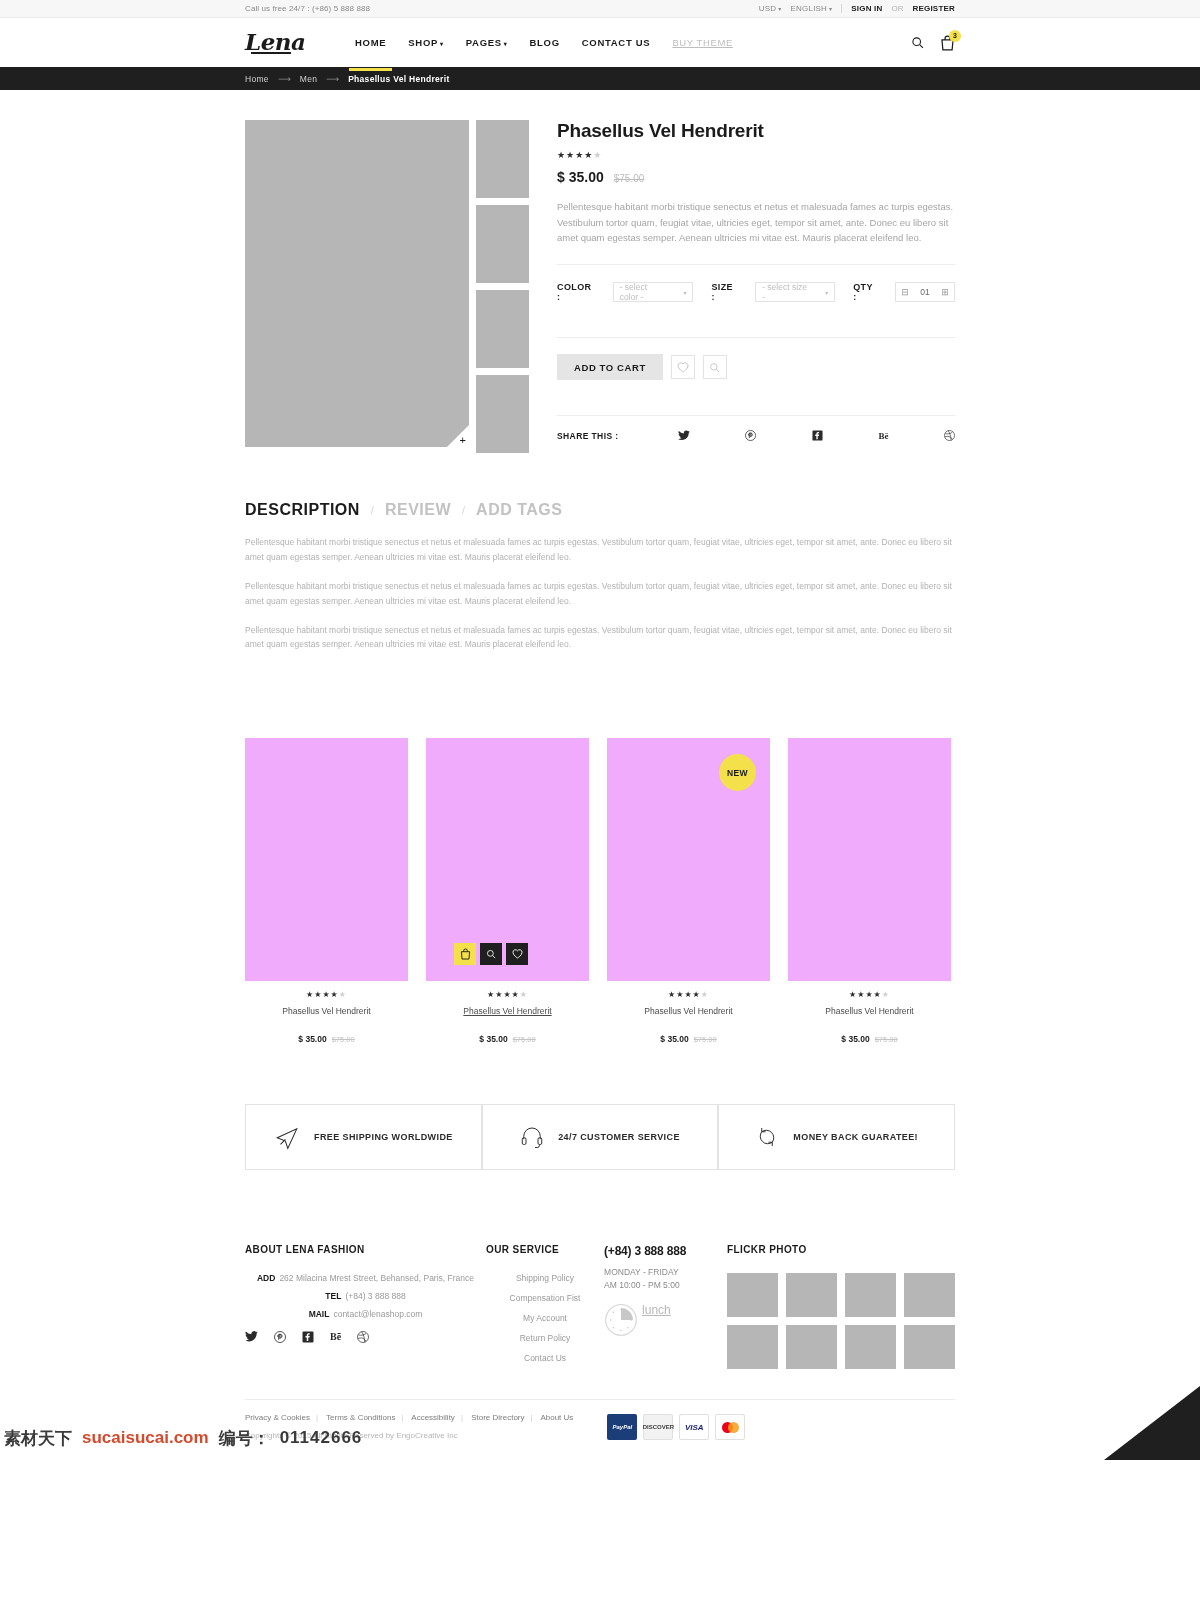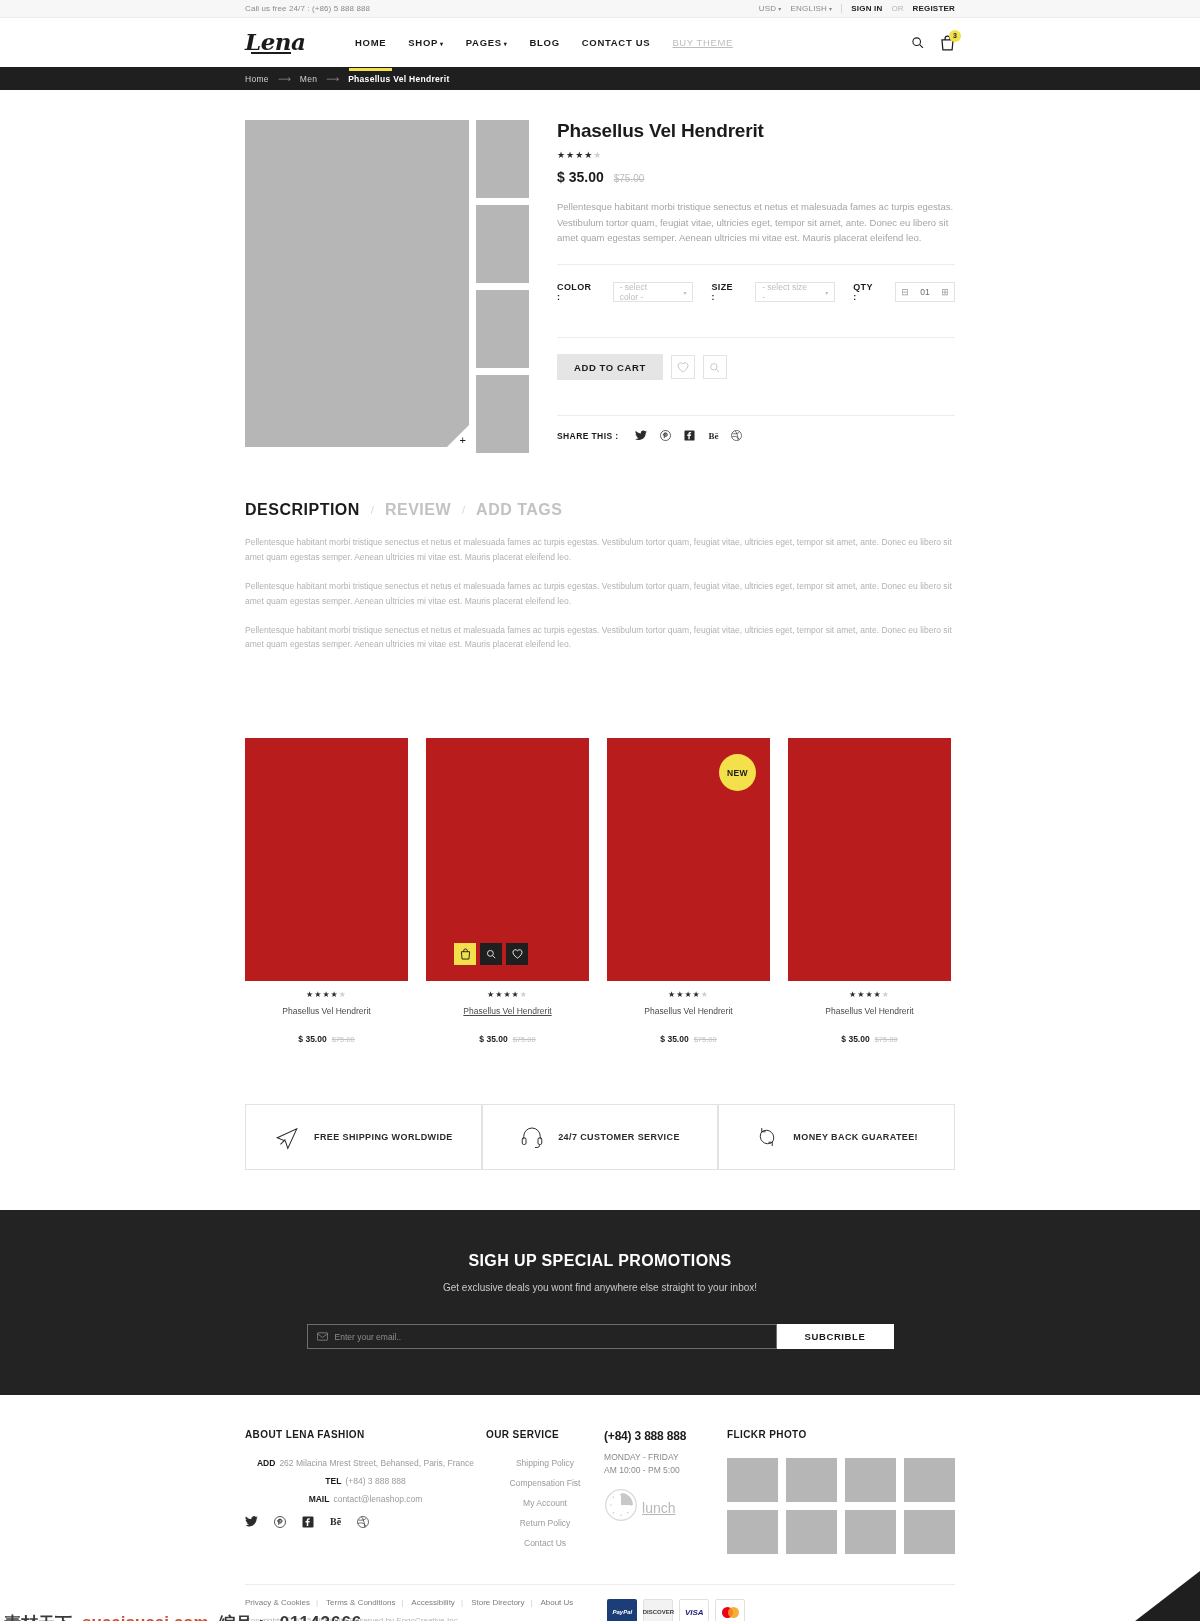--- a/index.html
+++ b/index.html
@@ -101,21 +101,21 @@
 
   .cart-row { display: flex; align-items: center; gap: 8px; padding: 16px 0 17px; }
   .btn-cart {
     background: #e5e5e5; border: 0; height: 26px; padding: 0 17px; font-size: 9.5px;
     font-weight: bold; color: #1b1b1b; letter-spacing: .6px; cursor: pointer;
   }
   .sq-btn {
     width: 24px; height: 24px; border: 1px solid #e3e3e3; background: #fff;
     display: flex; align-items: center; justify-content: center; color: #b9b9b9; cursor: pointer;
   }
-  .share-row { display: flex; align-items: center; gap: 13px; padding-top: 14px; }
+  .share-row { display: flex; align-items: center; gap: 13px; padding-top: 14px; justify-content: space-between; }
   .share-label { font-size: 8.5px; font-weight: bold; letter-spacing: .4px; color: #1b1b1b; margin-right: 4px;}
   .soc { color: #2b2b2b; display: flex; align-items: center; cursor: pointer; }
 
   
   .tabs-sec { padding-top: 48px; }
   .tabs { display: flex; align-items: center; gap: 11px; }
   .tab { font-size: 16px; font-weight: bold; letter-spacing: .5px; color: #c2c2c2; cursor: pointer; }
   .tab.active { color: #1b1b1b; }
   .tab-sep { color: #d8d8d8; font-size: 11px; }
   .tab-body { margin-top: 16px; }
@@ -125,21 +125,21 @@
   .upsell { padding-top: 48px; }
   .upsell-head { display: flex; align-items: center; }
   .upsell-title { font-size: 11px; font-weight: bold; letter-spacing: .5px; color: #1b1b1b; }
   .arrows { margin-left: auto; display: flex; }
   .arw { width: 18px; height: 20px; display: flex; align-items: center; justify-content: center;
          color: #fff; font-size: 9px; cursor: pointer; }
   .arw.prev { background: #bdbdbd; }
   .arw.next { background: #1f1f1f; }
   .grid { display: flex; gap: 18px; margin-top: 24px; }
   .card { width: 163px; }
-  .card-img { width: 163px; height: 243px; background: #b91c1c; position: relative; padding-left: 16px; }
+  .card-img { width: 163px; height: 243px; background: #f0abfc; position: relative; padding-left: 16px; }
   .badge-new {
     position: absolute; top: 16px; right: 14px; width: 37px; height: 37px; border-radius: 50%;
     background: #f4e04a; color: #1b1b1b; font-size: 8.5px; font-weight: bold;
     display: flex; align-items: center; justify-content: center; letter-spacing: .4px;
   }
   .hover-bar { position: absolute; left: 28px; bottom: 16px; display: flex; gap: 4px; }
   .hv {
     width: 22px; height: 22px; display: flex; align-items: center; justify-content: center;
     background: #1f1f1f; color: #fff; cursor: pointer;
   }
@@ -183,21 +183,21 @@
   .fcol-flickr { flex: 1; }
   .fhead { font-size: 10px; font-weight: bold; letter-spacing: .4px; color: #1b1b1b; }
   .flines { margin-top: 18px; text-align: center; }
   .fline { font-size: 8.5px; color: #9a9a9a; margin-bottom: 8px; }
   .fline b { color: #1b1b1b; font-size: 8.5px; margin-right: 4px; }
   .fsoc { display: flex; gap: 16px; margin-top: 12px; color: #2b2b2b; }
   .flink { display: block; font-size: 8.5px; color: #9a9a9a; text-decoration: none; margin-bottom: 10px; }
   .fphone { font-size: 12px; font-weight: bold; color: #1b1b1b; letter-spacing: -.2px; }
   .fhours { font-size: 8.5px; color: #8a8a8a; margin-top: 8px; line-height: 1.55; }
   .clock-row { display: flex; align-items: flex-start; gap: 4px; margin-top: 10px; }
-  .lunch { font-size: 14px; color: #b8b8b8; text-decoration: underline; margin-top: 12px;}
+  .lunch { font-size: 12px; color: #b8b8b8; text-decoration: underline; margin-top: 0;}
   .fgrid { display: flex; flex-wrap: wrap; gap: 8px; margin-top: 18px; width: 228px; }
   .fthumb { width: 51px; height: 44px; background: #b6b6b6; }
 
   .fbottom { border-top: 1px solid #ececec; margin-top: 26px; padding: 13px 0 20px;
              display: flex; align-items: flex-start; }
   .fb-links { font-size: 8px; color: #7d7d7d; }
   .fb-links a { color: #7d7d7d; text-decoration: none; }
   .fb-links .sep { color: #cfcfcf; margin: 0 6px; }
   .copyright { font-size: 8px; color: #b5b5b5; margin-top: 9px; }
   .pays { display: flex; gap: 6px; margin-left: 34px; padding-top: 1px; }
@@ -481,34 +481,20 @@
             <path d="M9 9a10 10 0 0 1 14 14"></path>
             <path d="M23 23A10 10 0 0 1 9 9"></path>
             <path d="M9 4v5h5"></path>
             <path d="M23 28v-5h-5"></path>
           </svg>
         <span class="feat-label">MONEY BACK GUARATEE!</span>
       </div>
     </div>
   </div>
 
-  <div class="news">
-    <h2>SIGH UP SPECIAL PROMOTIONS</h2>
-    <p>Get exclusive deals you wont find anywhere else straight to your inbox!</p>
-    <div class="news-form">
-      <div class="news-input">
-        <svg width="11" height="9" viewBox="0 0 24 18" fill="none" stroke="#8d8d8d" stroke-width="1.7">
-            <rect x="1" y="1" width="22" height="16" rx="1"></rect>
-            <path d="M1 3l11 8 11-8"></path>
-          </svg>
-        <span>Enter your email..</span>
-      </div>
-      <button class="btn-sub">SUBCRIBLE</button>
-    </div>
-  </div>
 
   <div class="footer">
     <div class="wrap">
       <div class="fcols">
 
         <div class="fcol-about">
           <div class="fhead">ABOUT LENA FASHION</div>
           <div class="flines">
             <div class="fline"><b>ADD</b><span>262 Milacina Mrest Street, Behansed, Paris, France</span></div>
             <div class="fline"><b>TEL</b><span>(+84) 3 888 888</span></div>

